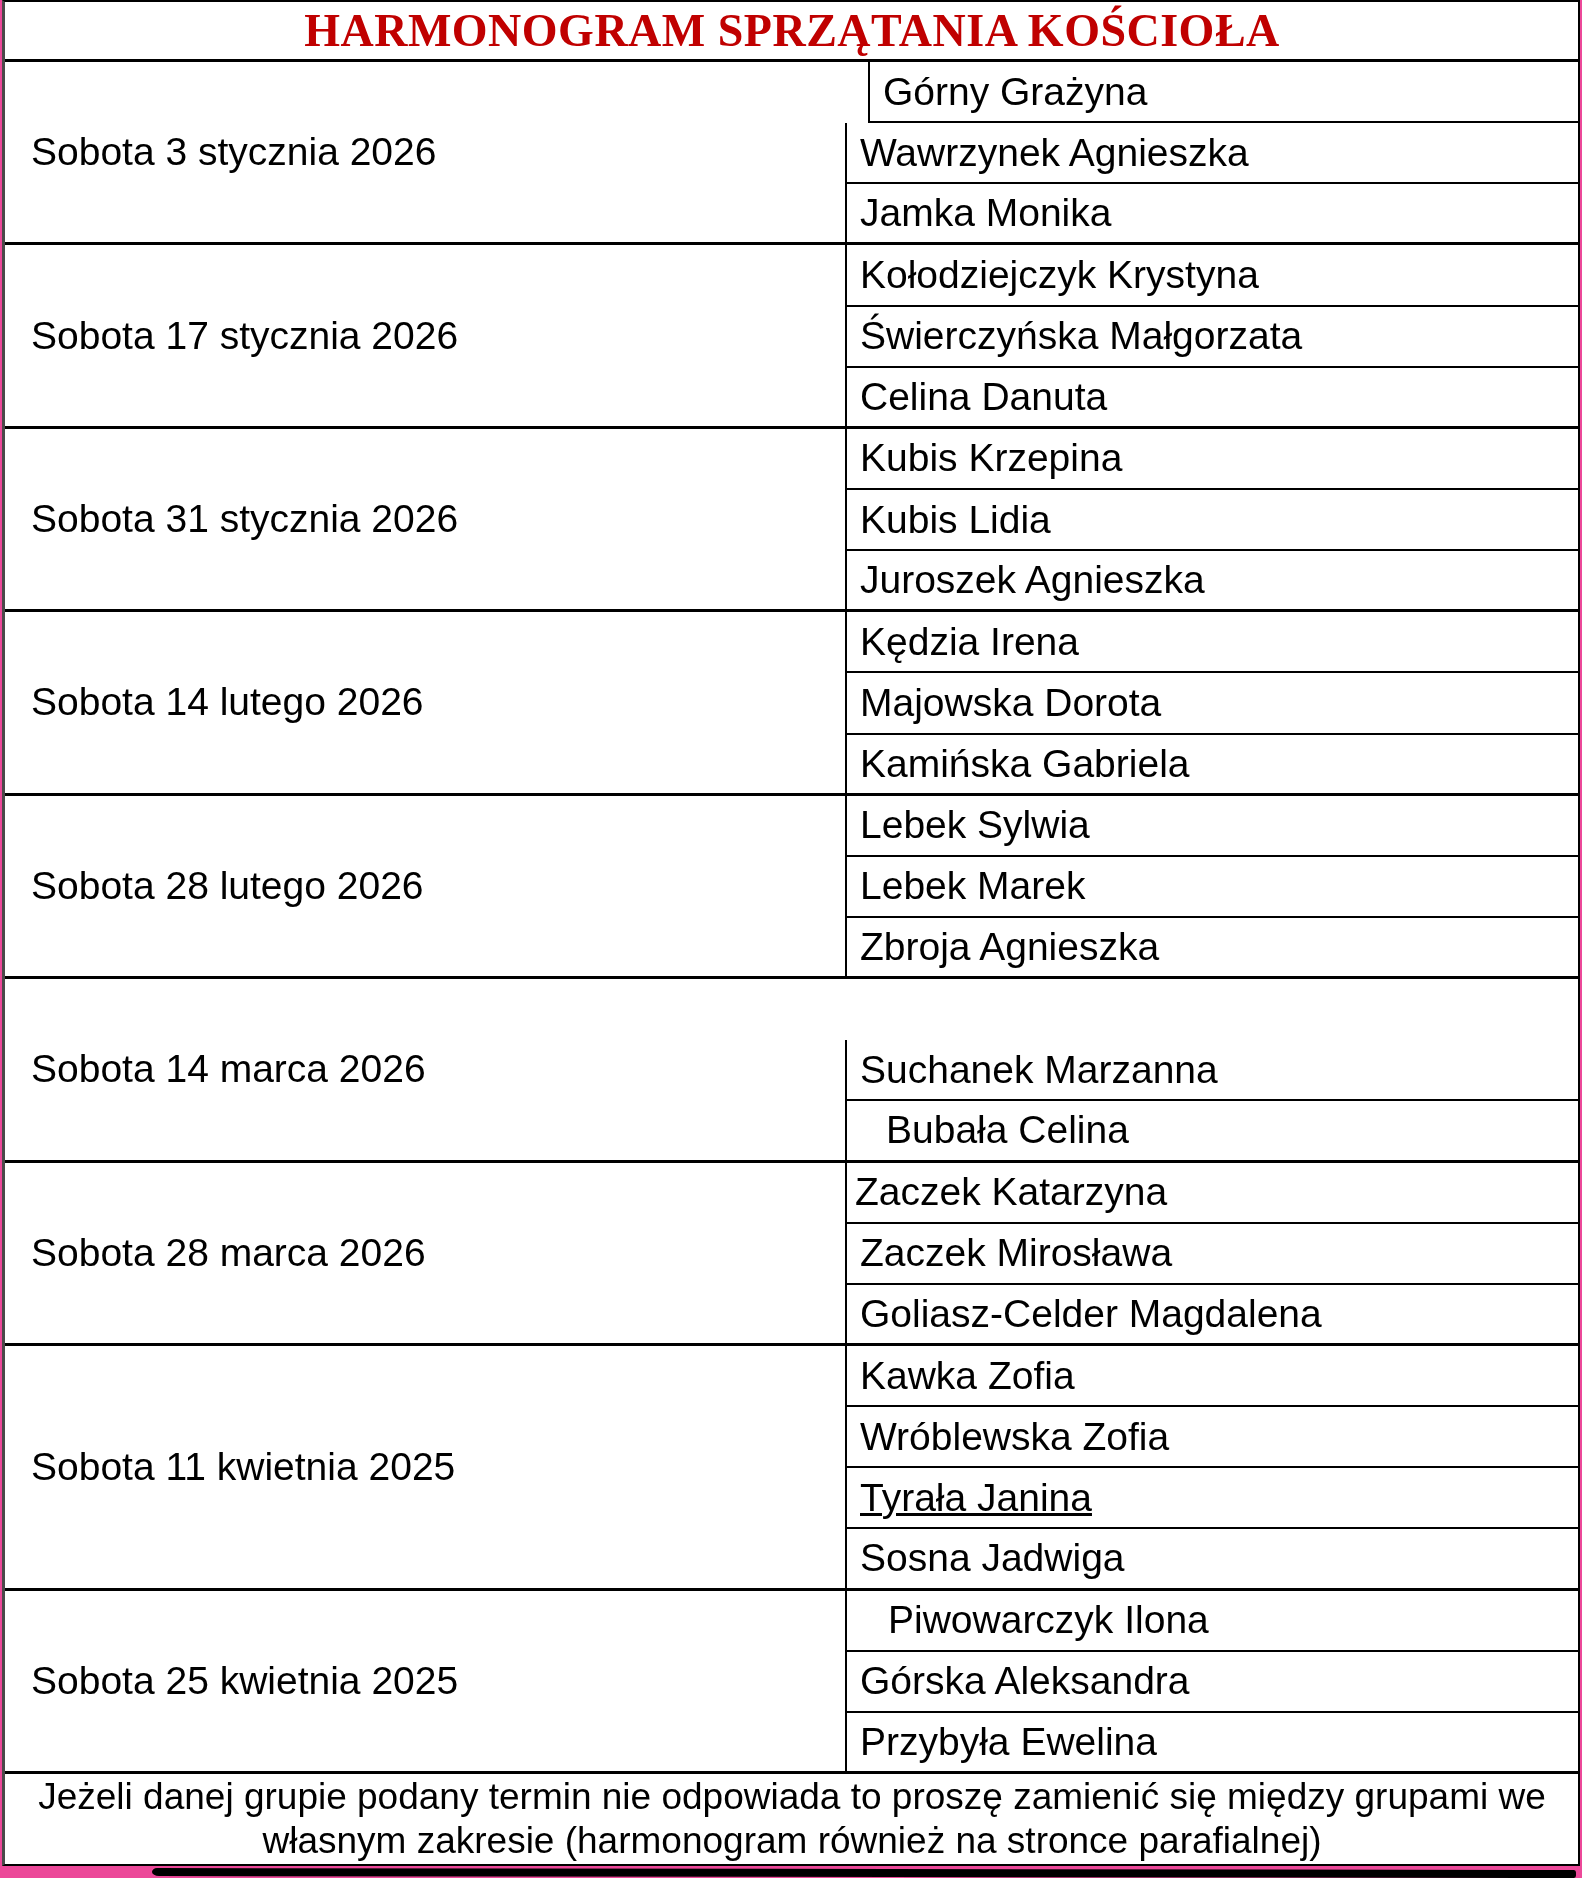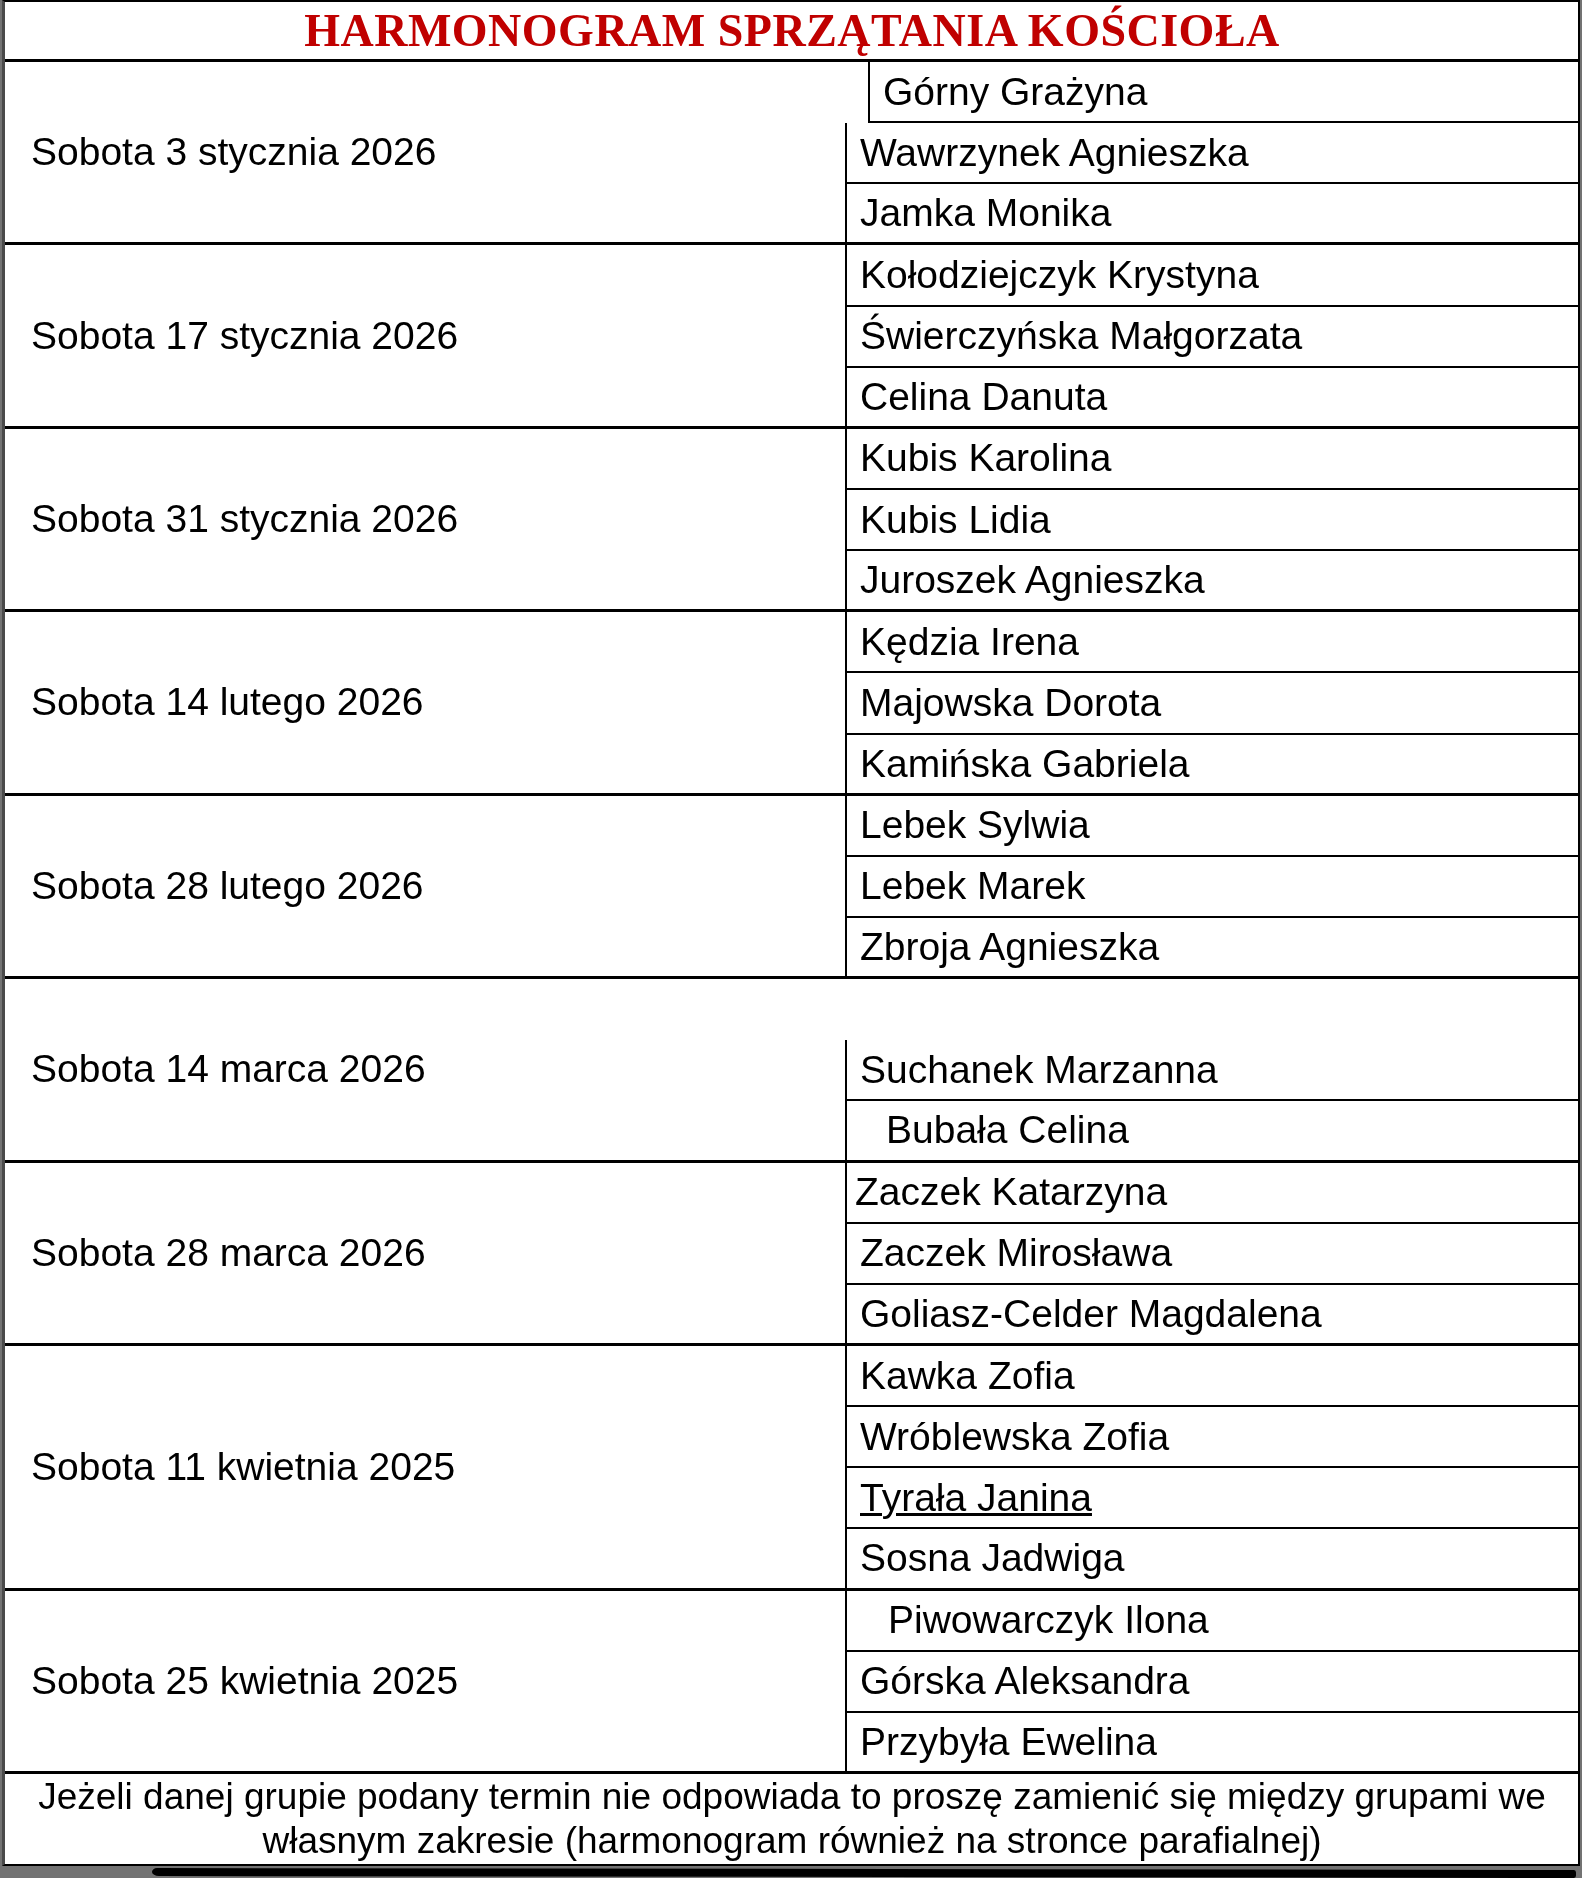--- a/index.html
+++ b/index.html
@@ -1,21 +1,21 @@
 <!DOCTYPE html>
 <html lang="pl"><head>
 <meta charset="utf-8">
 <title>Harmonogram sprzątania kościoła</title>
 <style>
   html, body { margin: 0; padding: 0; background: #ffffff; }
   .page {
     position: relative;
     width: 1582px;
     height: 1878px;
-    background: #737373;
+    background: #ec4899;
     font-family: "Liberation Sans", sans-serif;
     color: #000000;
     overflow: hidden;
   }
   .schedule {
     position: absolute;
     left: 2px;
     top: 0px;
     box-sizing: border-box;
     width: 1578px;
@@ -96,21 +96,21 @@
 
     <div class="date-cell" style="grid-row: 2 / span 3;">Sobota 3 stycznia 2026</div>
       <div class="name-cell" style="grid-row: 2; margin-left: 23px;">Górny Grażyna</div>
       <div class="name-cell" style="grid-row: 3;">Wawrzynek Agnieszka</div>
       <div class="name-cell group-end" style="grid-row: 4;">Jamka Monika</div>
       <div class="date-cell" style="grid-row: 5 / span 3;">Sobota 17 stycznia 2026</div>
       <div class="name-cell" style="grid-row: 5;">Kołodziejczyk Krystyna</div>
       <div class="name-cell" style="grid-row: 6;">Świerczyńska Małgorzata</div>
       <div class="name-cell group-end" style="grid-row: 7;">Celina Danuta</div>
       <div class="date-cell" style="grid-row: 8 / span 3;">Sobota 31 stycznia 2026</div>
-      <div class="name-cell" style="grid-row: 8;">Kubis Karolina</div>
+      <div class="name-cell" style="grid-row: 8;">Kubis Krzepina</div>
       <div class="name-cell" style="grid-row: 9;">Kubis Lidia</div>
       <div class="name-cell group-end" style="grid-row: 10;">Juroszek Agnieszka</div>
       <div class="date-cell" style="grid-row: 11 / span 3;">Sobota 14 lutego 2026</div>
       <div class="name-cell" style="grid-row: 11;">Kędzia Irena</div>
       <div class="name-cell group-end" style="grid-row: 13;">Kamińska Gabriela</div>
       <div class="name-cell" style="grid-row: 12;">Majowska Dorota</div>
       <div class="date-cell" style="grid-row: 14 / span 3;">Sobota 28 lutego 2026</div>
       <div class="name-cell" style="grid-row: 14;">Lebek Sylwia</div>
       <div class="name-cell" style="grid-row: 15;">Lebek Marek</div>
       <div class="name-cell group-end" style="grid-row: 16;">Zbroja Agnieszka</div>

